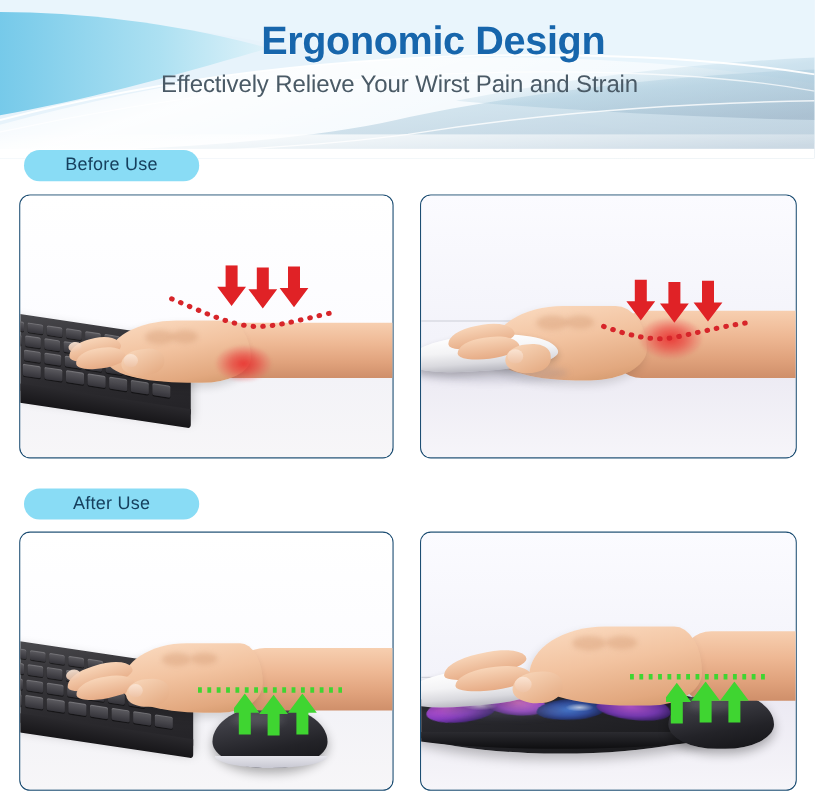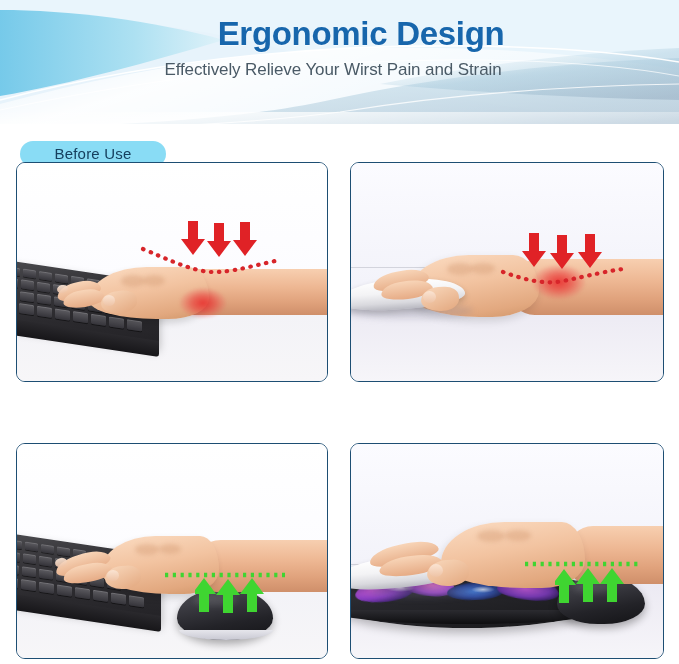--- a/index.html
+++ b/index.html
@@ -18,33 +18,33 @@
   .title-wrap{position:absolute;left:0;top:0;width:570px;height:132px;}
   .title{
     position:absolute;left:0;right:8px;top:15px;text-align:center;
     font-size:33px;font-weight:bold;color:#1766ac;letter-spacing:-0.3px;
     font-family:"Liberation Sans", sans-serif;
     text-shadow:0 1px 0 rgba(255,255,255,.5);
     padding-left:160px;
   }
   .subtitle{
     position:absolute;left:0;right:8px;top:60px;text-align:center;
-    font-size:17px;color:#4a5a66;letter-spacing:-0.1px;
+    font-size:20px;color:#4a5a66;letter-spacing:-0.1px;
     font-family:"Liberation Sans", sans-serif;
     padding-left:104px;
   }
 
   
   .badge{
     position:absolute;height:26px;line-height:26px;
     background:#89dcf5;color:#16405e;border-radius:13px;
     font-size:15px;text-align:center;letter-spacing:0.2px;
     font-family:"Liberation Sans", sans-serif;
   }
-  #badge-before{left:20px;top:125px;width:146px;margin-top:16px;}
+  #badge-before{left:20px;top:125px;width:146px;}
   #badge-after{left:20px;top:407px;width:146px;}
 
   
   .panel{
     position:absolute;border:1.6px solid #1d4e73;border-radius:9px;
     overflow:hidden;background:#fdfdff;
   }
   #panel-tl{left:16px;top:162px;width:310px;height:218px;}
   #panel-tr{left:350px;top:162px;width:312px;height:218px;}
   #panel-bl{left:16px;top:443px;width:310px;height:214px;}
@@ -273,20 +273,21 @@
       <svg class="arrow" style="left:170px;top:70px;" width="86" height="38">
         <g fill="#e02226">
           <path d="M4,0 h10 v18 h7 L9,34 L-3,18 h7 Z" transform="translate(4,0)"></path>
           <path d="M4,0 h10 v18 h7 L9,34 L-3,18 h7 Z" transform="translate(32,2)"></path>
           <path d="M4,0 h10 v18 h7 L9,34 L-3,18 h7 Z" transform="translate(60,1)"></path>
         </g>
       </svg>
     </div>
   </div>
 
+  <div class="badge" id="badge-after">After Use</div>
 
   <div class="panel" id="panel-bl">
     <div class="photo">
       <div class="bg-wall"></div>
       <div class="desk-line" style="top:122px;"></div>
 
       <div class="kb" style="left:-16px;top:100px;width:160px;height:68px;">
         <div class="kb-body"></div>
         <div class="kb-keys">
           <div class="key" style="left:8px;top:6px;width:13px;height:8px;"></div>

